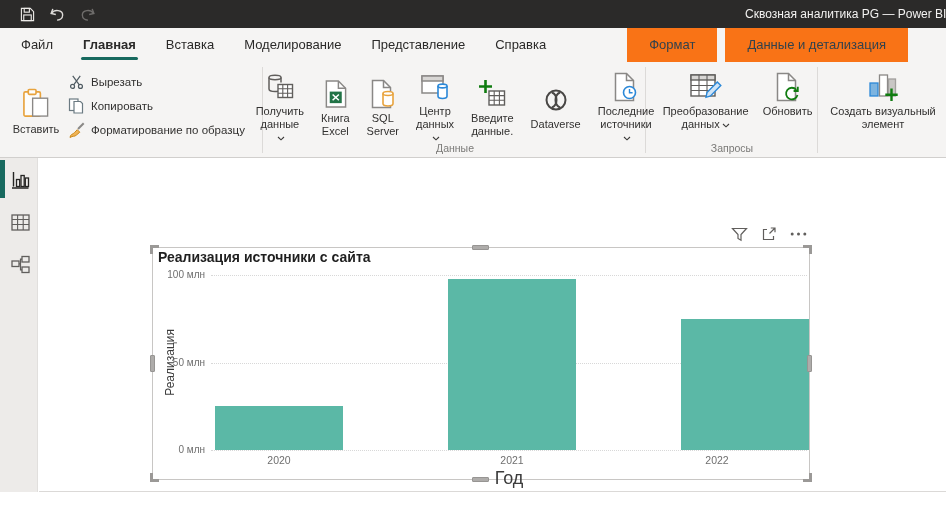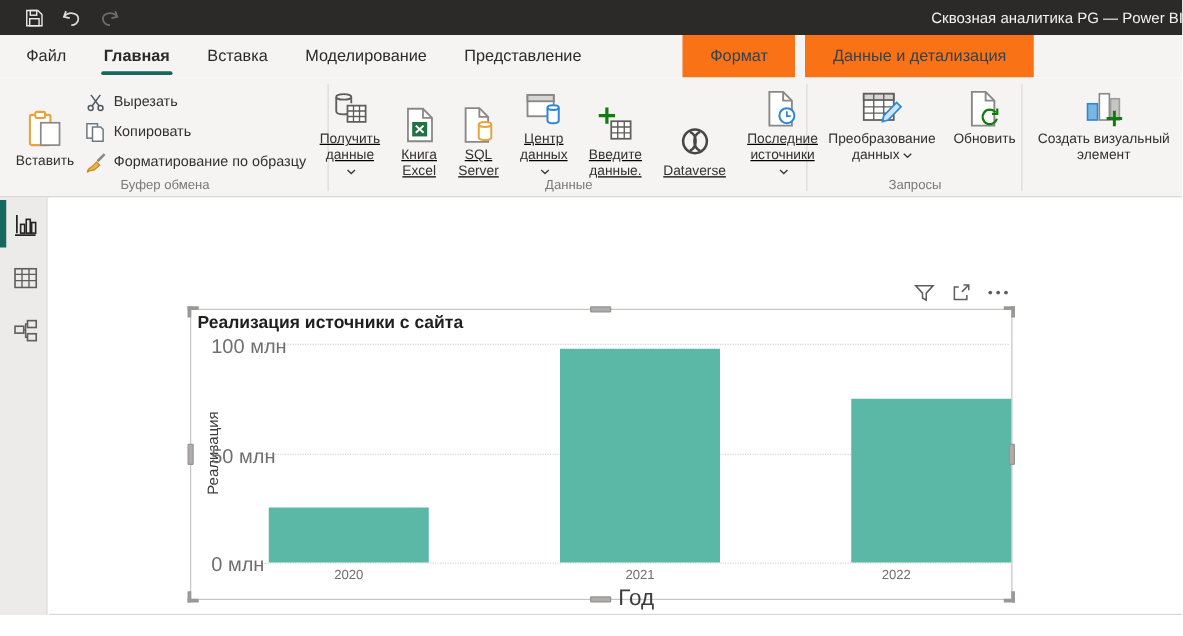--- a/index.html
+++ b/index.html
@@ -41,21 +41,21 @@
   .sidebar { position:absolute; left:0; top:158px; width:38px; height:334px; background:#edebe9; border-right:1px solid #e1dfdd; }
   .sb-item { position:absolute; left:9px; width:22px; height:22px; display:flex; align-items:center; justify-content:center; cursor:pointer; }
   .sb-indicator { position:absolute; left:0; top:2px; width:5px; height:38px; background:#17695e; }
   
   .canvas { position:absolute; left:39px; top:158px; width:907px; height:334px; background:#fff; border-bottom:1px solid #dbd9d7; }
   .visual { position:absolute; left:113px; top:89px; width:658px; height:233px; background:#fff; border:1px solid #c8c6c4; }
   .vheader { position:absolute; top:-22px; right:2px; display:flex; gap:13px; align-items:center; }
   .vh-icon { cursor:pointer; display:flex; align-items:center; }
   .chart-title { position:absolute; left:5px; top:1px; font-size:14px; font-weight:700; color:#1f1f1f; white-space:nowrap; }
   .gridline { position:absolute; left:58px; width:596px; height:0; border-top:1px dotted #d8d8d8; }
-  .ytick { position:absolute; left:16px; width:52px; text-align:left; font-size:16px; color:#6f6f6f; white-space:nowrap; }
+  .ytick { position:absolute; left:0; width:52px; text-align:right; font-size:10px; color:#6f6f6f; white-space:nowrap; }
   .ytitle-wrap { position:absolute; left:6px; top:27px; width:22px; height:175px; display:flex; align-items:center; justify-content:center; }
   .ytitle { writing-mode:vertical-rl; transform:rotate(180deg); font-size:12px; color:#3c3c3c; white-space:nowrap; }
   .bar { position:absolute; cursor:pointer; }
   .xtick { position:absolute; top:206px; width:80px; text-align:center; font-size:10.5px; color:#6f6f6f; }
   .xtitle { position:absolute; top:220px; left:58px; width:596px; text-align:center; font-size:18px; color:#3c3c3c; }
   
   .h-corner { position:absolute; width:9px; height:9px; }
   .h-corner.tl { left:-3px; top:-3px; border-left:3px solid #9b9997; border-top:3px solid #9b9997; }
   .h-corner.tr { right:-3px; top:-3px; border-right:3px solid #9b9997; border-top:3px solid #9b9997; }
   .h-corner.bl { left:-3px; bottom:-3px; border-left:3px solid #9b9997; border-bottom:3px solid #9b9997; }
@@ -97,20 +97,21 @@
         </span></span>
     <span class="tb-title">Сквозная аналитика PG — Power BI Desktop</span>
   </div>
 
   <div class="tabrow" id="tabrow">
       <div class="tab">Файл</div>
       <div class="tab active">Главная</div>
       <div class="tab">Вставка</div>
       <div class="tab">Моделирование</div>
       <div class="tab">Представление</div>
+      <div class="tab">Справка</div>
       <div class="tab contextual ctx-first">Формат</div>
       <div class="tab contextual">Данные и детализация</div>
     </div>
 
   <div class="ribbon" id="ribbon">
       <div class="rdivider" style="left: 262px;"></div>
       <div class="rdivider" style="left: 645px;"></div>
       <div class="rdivider" style="left: 817px;"></div>
       <div class="rgroup" style="left: 4px; width: 256px;">
         <div class="rbtn paste-big">
@@ -154,24 +155,23 @@
               <span style="display: inline-flex;">
                 <svg width="17" height="17" viewBox="0 0 17 17">
                   <path d="M10 7 L15.7 1.3" stroke="#8a8886" stroke-width="2" fill="none"></path>
                   <path d="M2 15.5 C2.2 12 5 12.5 6.5 10.5 L9.3 7.7 L11.8 10.2 L8.5 13 C6.5 15 5 13.5 2 15.5 Z" fill="#f0b354" stroke="#cb8a1d" stroke-width="1"></path>
                 </svg>
               </span>
             </span>
             <span class="slb">Форматирование по образцу</span>
           </div>
         </div>
-        <div class="rgrouplabel">Буфер обмена</div>
       </div>
       <div class="rgroup" style="left: 266px; width: 378px;">
-        <div style="display: flex; justify-content: center; align-items: flex-end; padding-top: 6px; gap: 17px; text-decoration: underline;">
+        <div style="display: flex; justify-content: center; align-items: center; padding-top: 6px; gap: 17px;">
           <div class="rbtn" style="width: 54px;">
             <div class="ric">
               <span style="display: inline-flex;">
                 <svg width="30" height="30" viewBox="0 0 30 30">
                   <path d="M4 5.5 V17 c0 1.6 3 2.5 6 2.5 1 0 2-.1 3-.3 M16 5.5 V10.5" fill="none" stroke="#605e5c" stroke-width="1.5"></path>
                   <ellipse cx="10" cy="5.5" rx="6" ry="2.2" fill="#f5f4f3" stroke="#605e5c" stroke-width="1.5"></ellipse>
                   <rect x="13" y="12.5" width="14.5" height="13" fill="#fff" stroke="#605e5c" stroke-width="1.4"></rect>
                   <path d="M13 16.8 h14.5 M13 21.2 h14.5 M17.8 12.5 v13 M22.6 12.5 v13" stroke="#605e5c" stroke-width="1.1" fill="none"></path>
                 </svg>
               </span>

